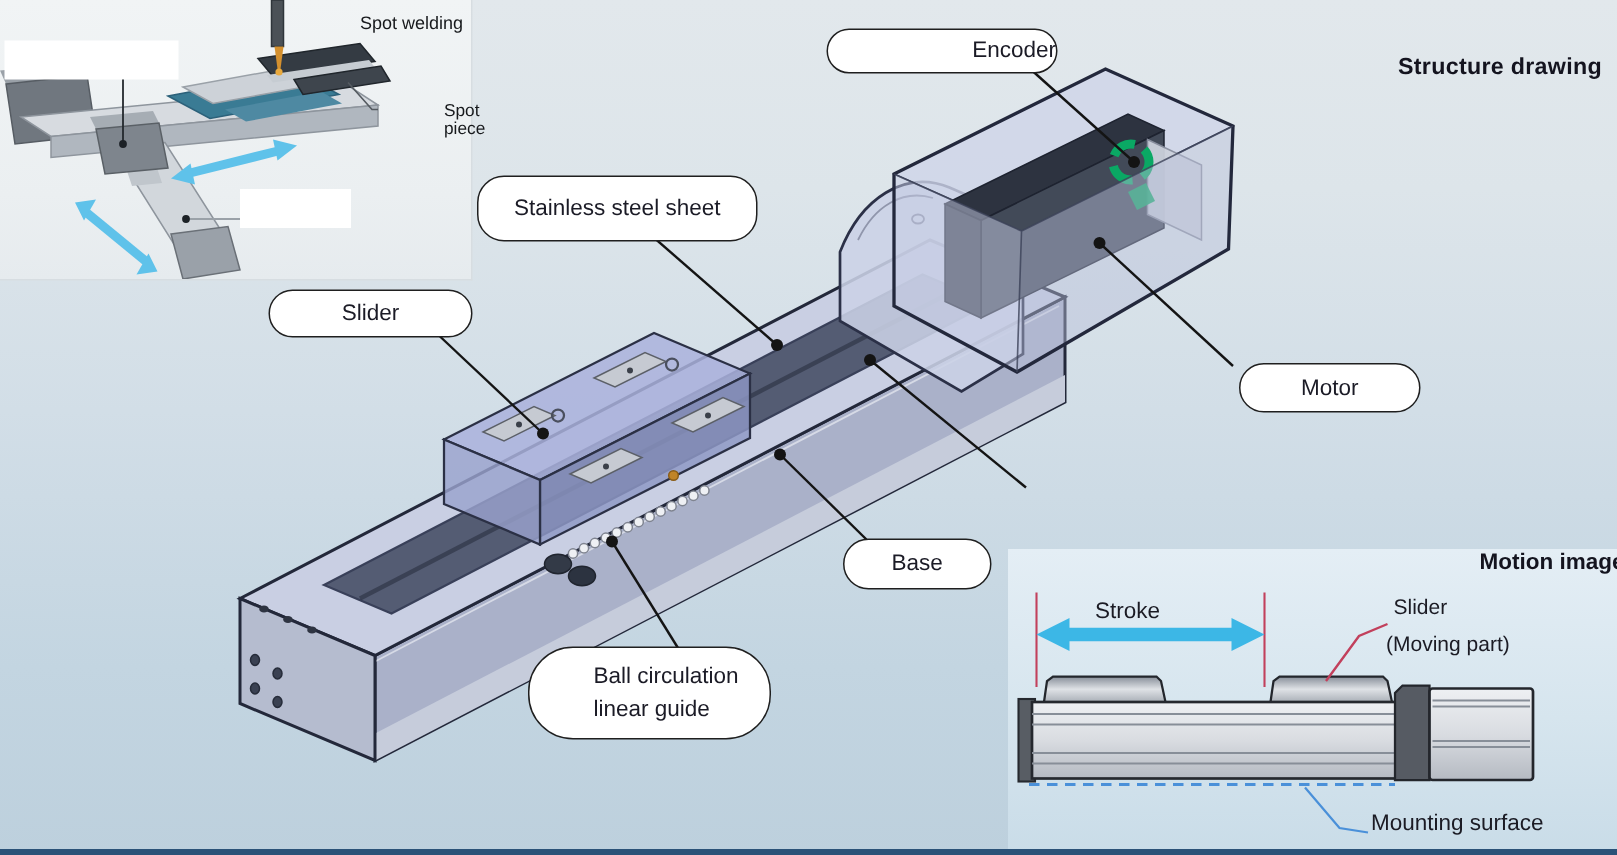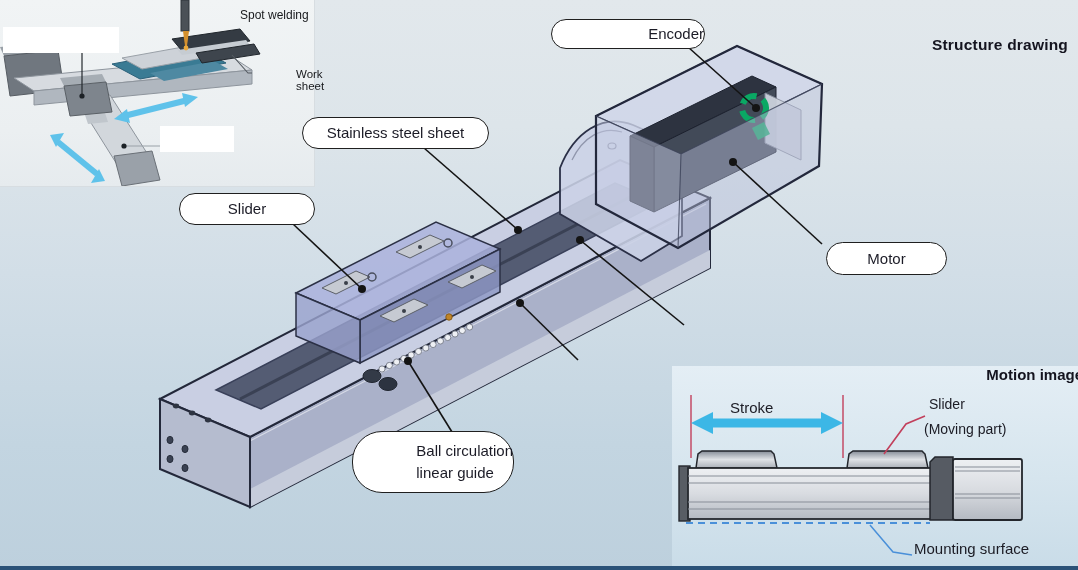--- a/index.html
+++ b/index.html
@@ -11,27 +11,27 @@
   .stage svg{position:absolute;left:0;top:0;pointer-events:none;}
   .title-structure{
     position:absolute;top:20px;right:10px;font-size:15.5px;font-weight:bold;color:#14141f;letter-spacing:.2px;z-index:6;margin-top:16px;
   }
   .pill{
     position:absolute;box-sizing:border-box;background:#ffffff;border:1.6px solid #1f1f1f;
     border-radius:18px;display:flex;align-items:center;justify-content:center;
     font-size:15px;color:#1b1b26;z-index:5;line-height:1.15;
   }
   .pill-encoder{left:551px;top:19px;width:154px;height:30px;justify-content:flex-end;}
-  .pill-stainless{left:302px;top:117px;width:187px;height:32px;}
+  .pill-stainless{left:318px;top:117px;width:187px;height:44px;}
   .pill-slider{left:179px;top:193px;width:136px;height:32px;}
   .pill-motor{left:826px;top:242px;width:121px;height:33px;}
   .pill-ballscrew{left:668px;top:323px;width:137px;height:34px;}
   .pill-base{left:562px;top:359px;width:99px;height:34px;}
   .pill-ballcirc{left:352px;top:431px;width:162px;height:62px;border-radius:30px;
-    justify-content:flex-end;padding-left:22px;}
+    justify-content:center;padding-left:22px;}
   .pill-ballcirc .two-line{display:block;line-height:1.45;}
   .inset{
     position:absolute;left:0;top:0;width:314px;height:186px;z-index:4;
     background:linear-gradient(180deg,#f1f4f5 0%,#ebeff1 70%,#e6ebee 100%);
     border-right:1px solid #d7dde1;border-bottom:1px solid #d7dde1;
   }
   .inset-text{position:absolute;color:#17191c;z-index:3;margin-left:44px;}
   .inset-spot{left:196px;top:8px;font-size:12px;}
   .inset-work{left:252px;top:68px;font-size:11.5px;}
   .motion-panel{
@@ -157,20 +157,23 @@
     </div>
   <div class="pill pill-stainless">
       <span>Stainless steel sheet</span>
     </div>
   <div class="pill pill-slider">
       <span>Slider</span>
     </div>
   <div class="pill pill-motor">
       <span>Motor</span>
     </div>
+  <div class="pill pill-base">
+      <span>Base</span>
+    </div>
   <div class="pill pill-ballcirc">
     <span class="two-line">
       <span style="display:block">Ball circulation</span>
       <span style="display:block">linear guide</span>
     </span>
   </div>
 
   <div class="inset">
     <svg width="314" height="186" viewBox="0 0 314 186">
 
@@ -213,21 +216,21 @@
 
       <rect x="3" y="27" width="116" height="26" fill="#ffffff"></rect>
       <rect x="160" y="126" width="74" height="26" fill="#ffffff"></rect>
       <line x1="82" y1="53" x2="82" y2="94" stroke="#23282d" stroke-width="1.2"></line>
       <circle cx="82" cy="96" r="2.6" fill="#1c2126"></circle>
       <line x1="125" y1="146" x2="160" y2="146" stroke="#9aa1a8" stroke-width="1.2"></line>
       <circle cx="124" cy="146" r="2.6" fill="#1c2126"></circle>
       <polyline points="232,55 248,73 252,73" fill="none" stroke="#555b61" stroke-width="1.1"></polyline>
     </svg>
     <div class="inset-text inset-spot">Spot welding</div>
-    <div class="inset-text inset-work">Work sheet</div>
+    <div class="inset-text inset-work">Spot piece</div>
   </div>
 
   <div class="motion-panel">
     <div class="title-motion">Motion image</div>
     <svg width="406" height="204" viewBox="0 0 406 204">
       <defs>
         <linearGradient id="blockGrad" x1="0" y1="0" x2="0" y2="1">
           <stop offset="0" stop-color="#81889" stop-opacity="0"></stop>
           <stop offset="0" stop-color="#868d98"></stop>
           <stop offset="0.5" stop-color="#dfe2e6"></stop>

